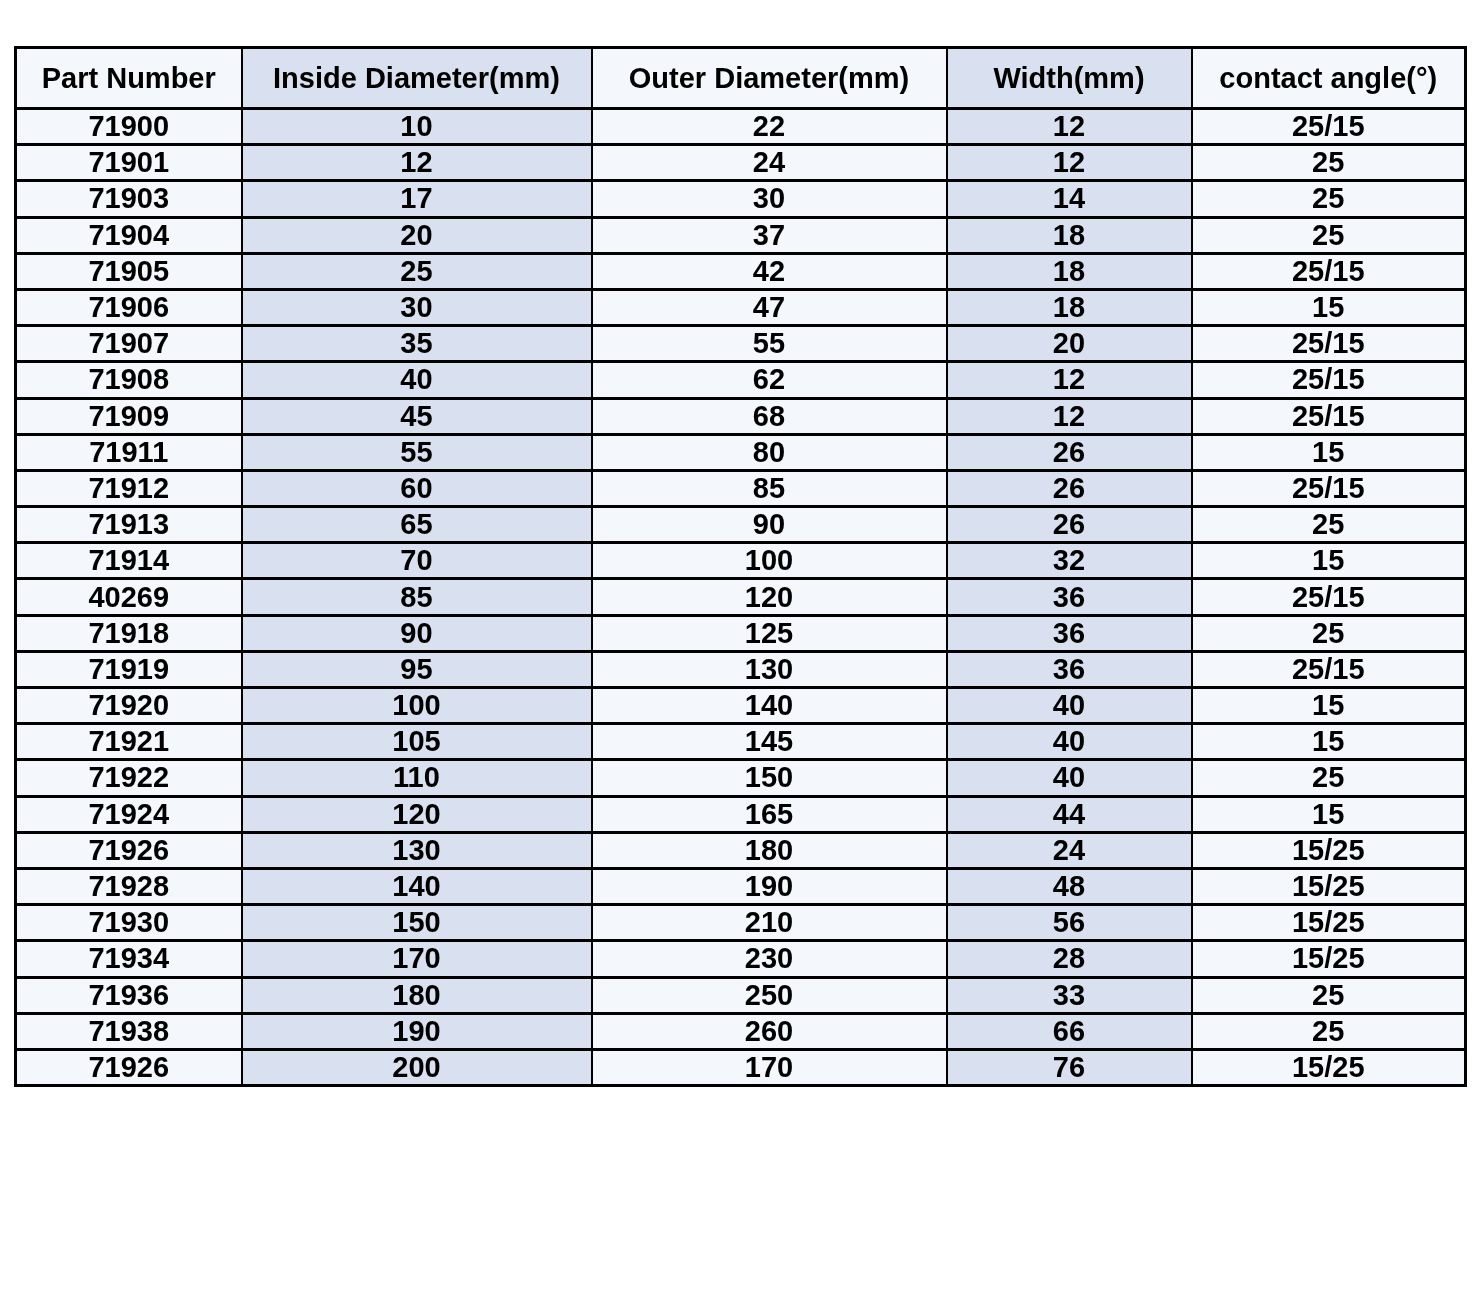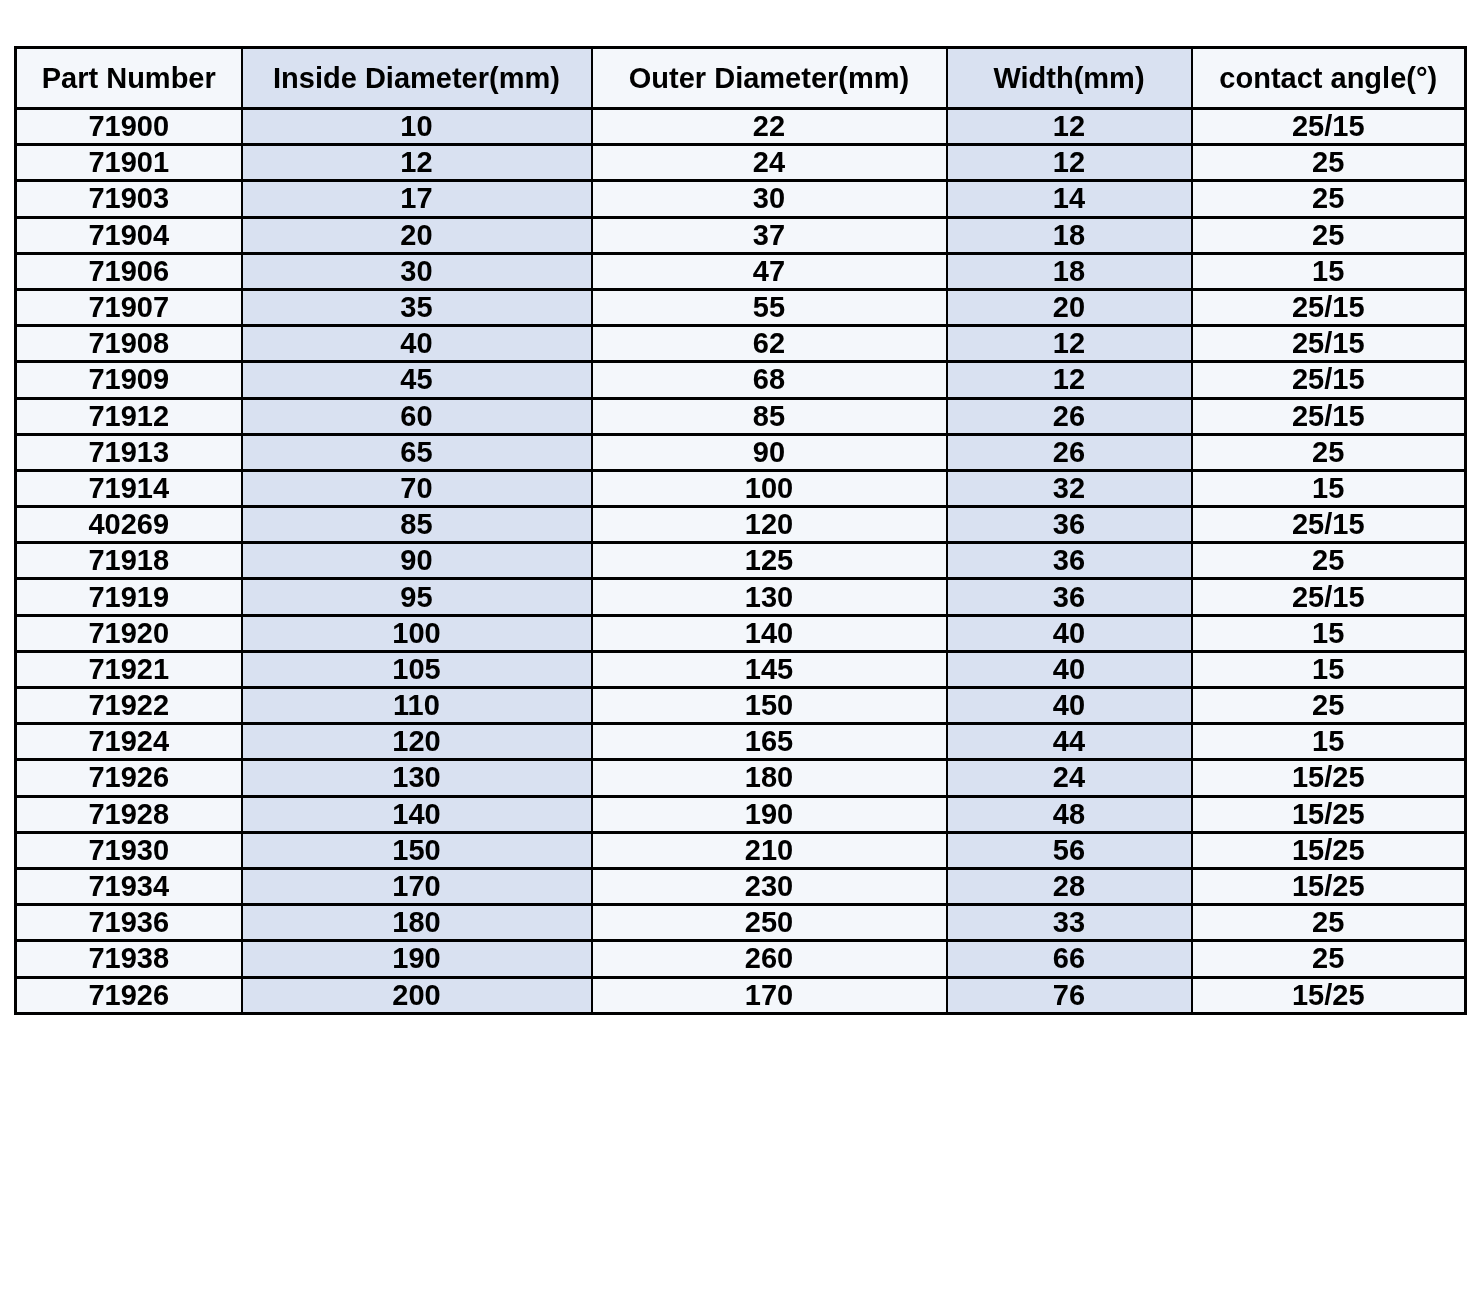--- a/index.html
+++ b/index.html
@@ -95,20 +95,27 @@
           <td>25</td>
         </tr>
         <tr>
           <td>71904</td>
           <td class="shaded">20</td>
           <td>37</td>
           <td class="shaded">18</td>
           <td>25</td>
         </tr>
         <tr>
+          <td>71905</td>
+          <td class="shaded">25</td>
+          <td>42</td>
+          <td class="shaded">18</td>
+          <td>25/15</td>
+        </tr>
+        <tr>
           <td>71906</td>
           <td class="shaded">30</td>
           <td>47</td>
           <td class="shaded">18</td>
           <td>15</td>
         </tr>
         <tr>
           <td>71907</td>
           <td class="shaded">35</td>
           <td>55</td>
@@ -121,20 +128,27 @@
           <td>62</td>
           <td class="shaded">12</td>
           <td>25/15</td>
         </tr>
         <tr>
           <td>71909</td>
           <td class="shaded">45</td>
           <td>68</td>
           <td class="shaded">12</td>
           <td>25/15</td>
+        </tr>
+        <tr>
+          <td>71911</td>
+          <td class="shaded">55</td>
+          <td>80</td>
+          <td class="shaded">26</td>
+          <td>15</td>
         </tr>
         <tr>
           <td>71912</td>
           <td class="shaded">60</td>
           <td>85</td>
           <td class="shaded">26</td>
           <td>25/15</td>
         </tr>
         <tr>
           <td>71913</td>

